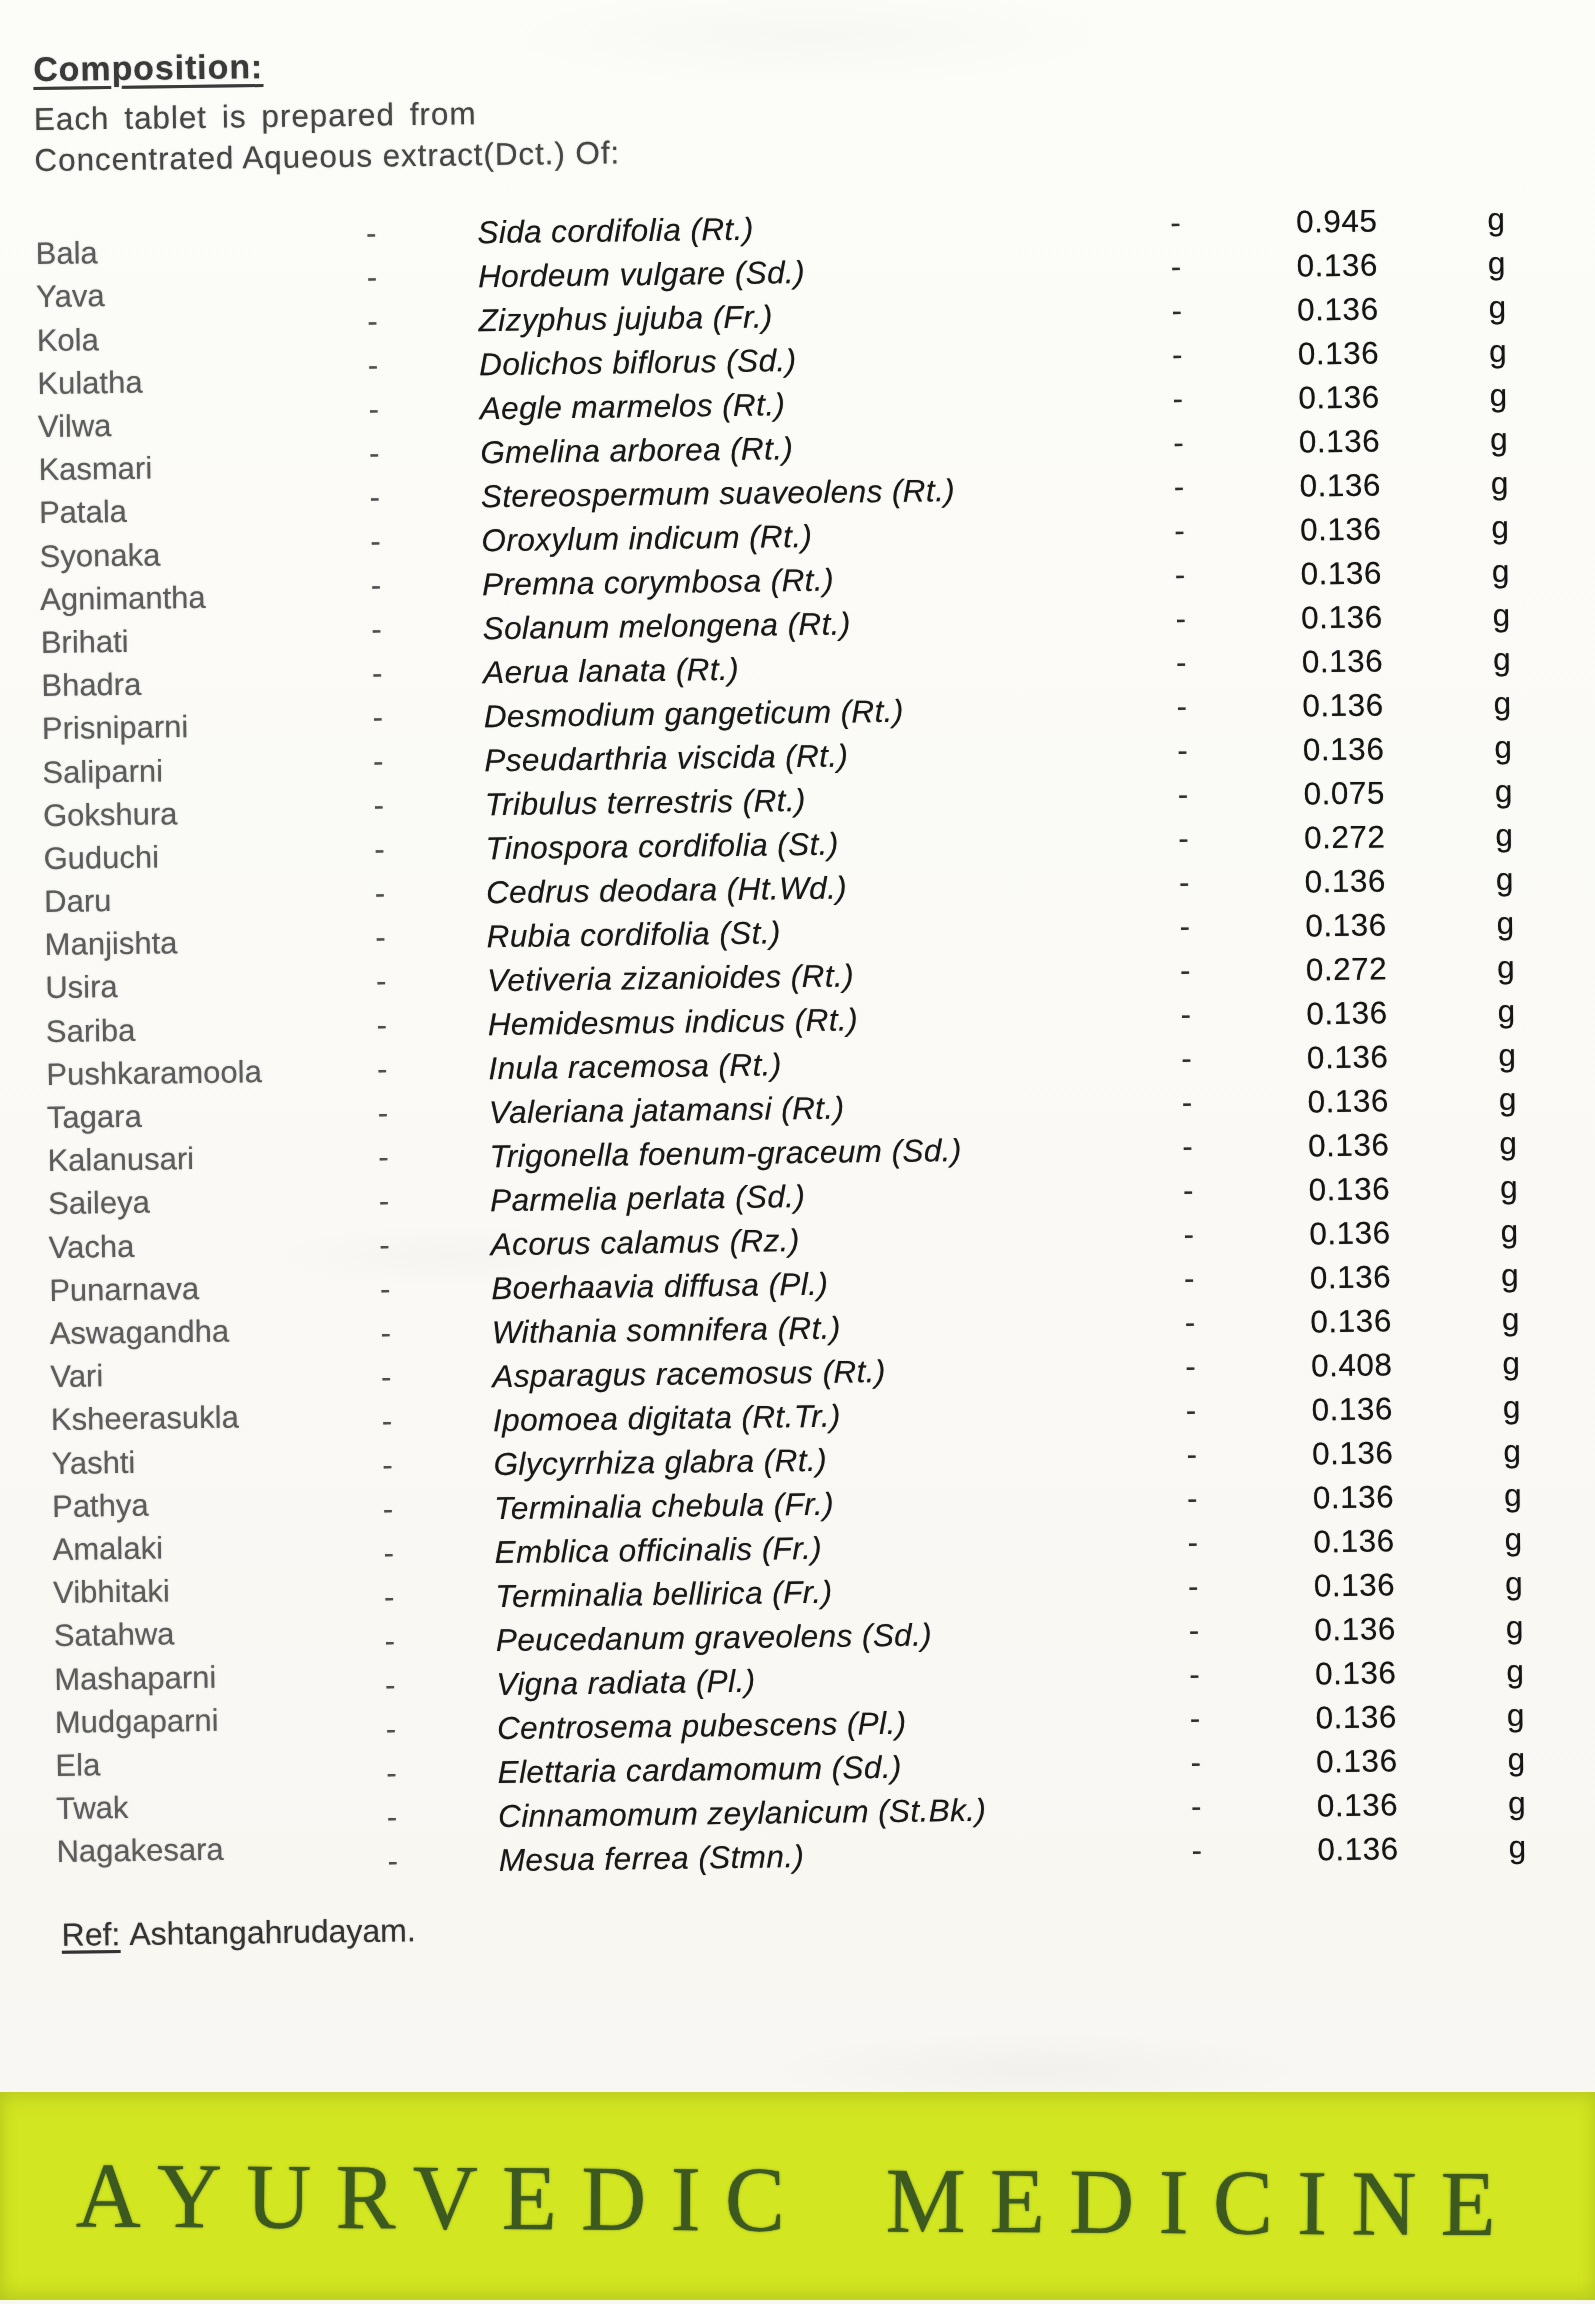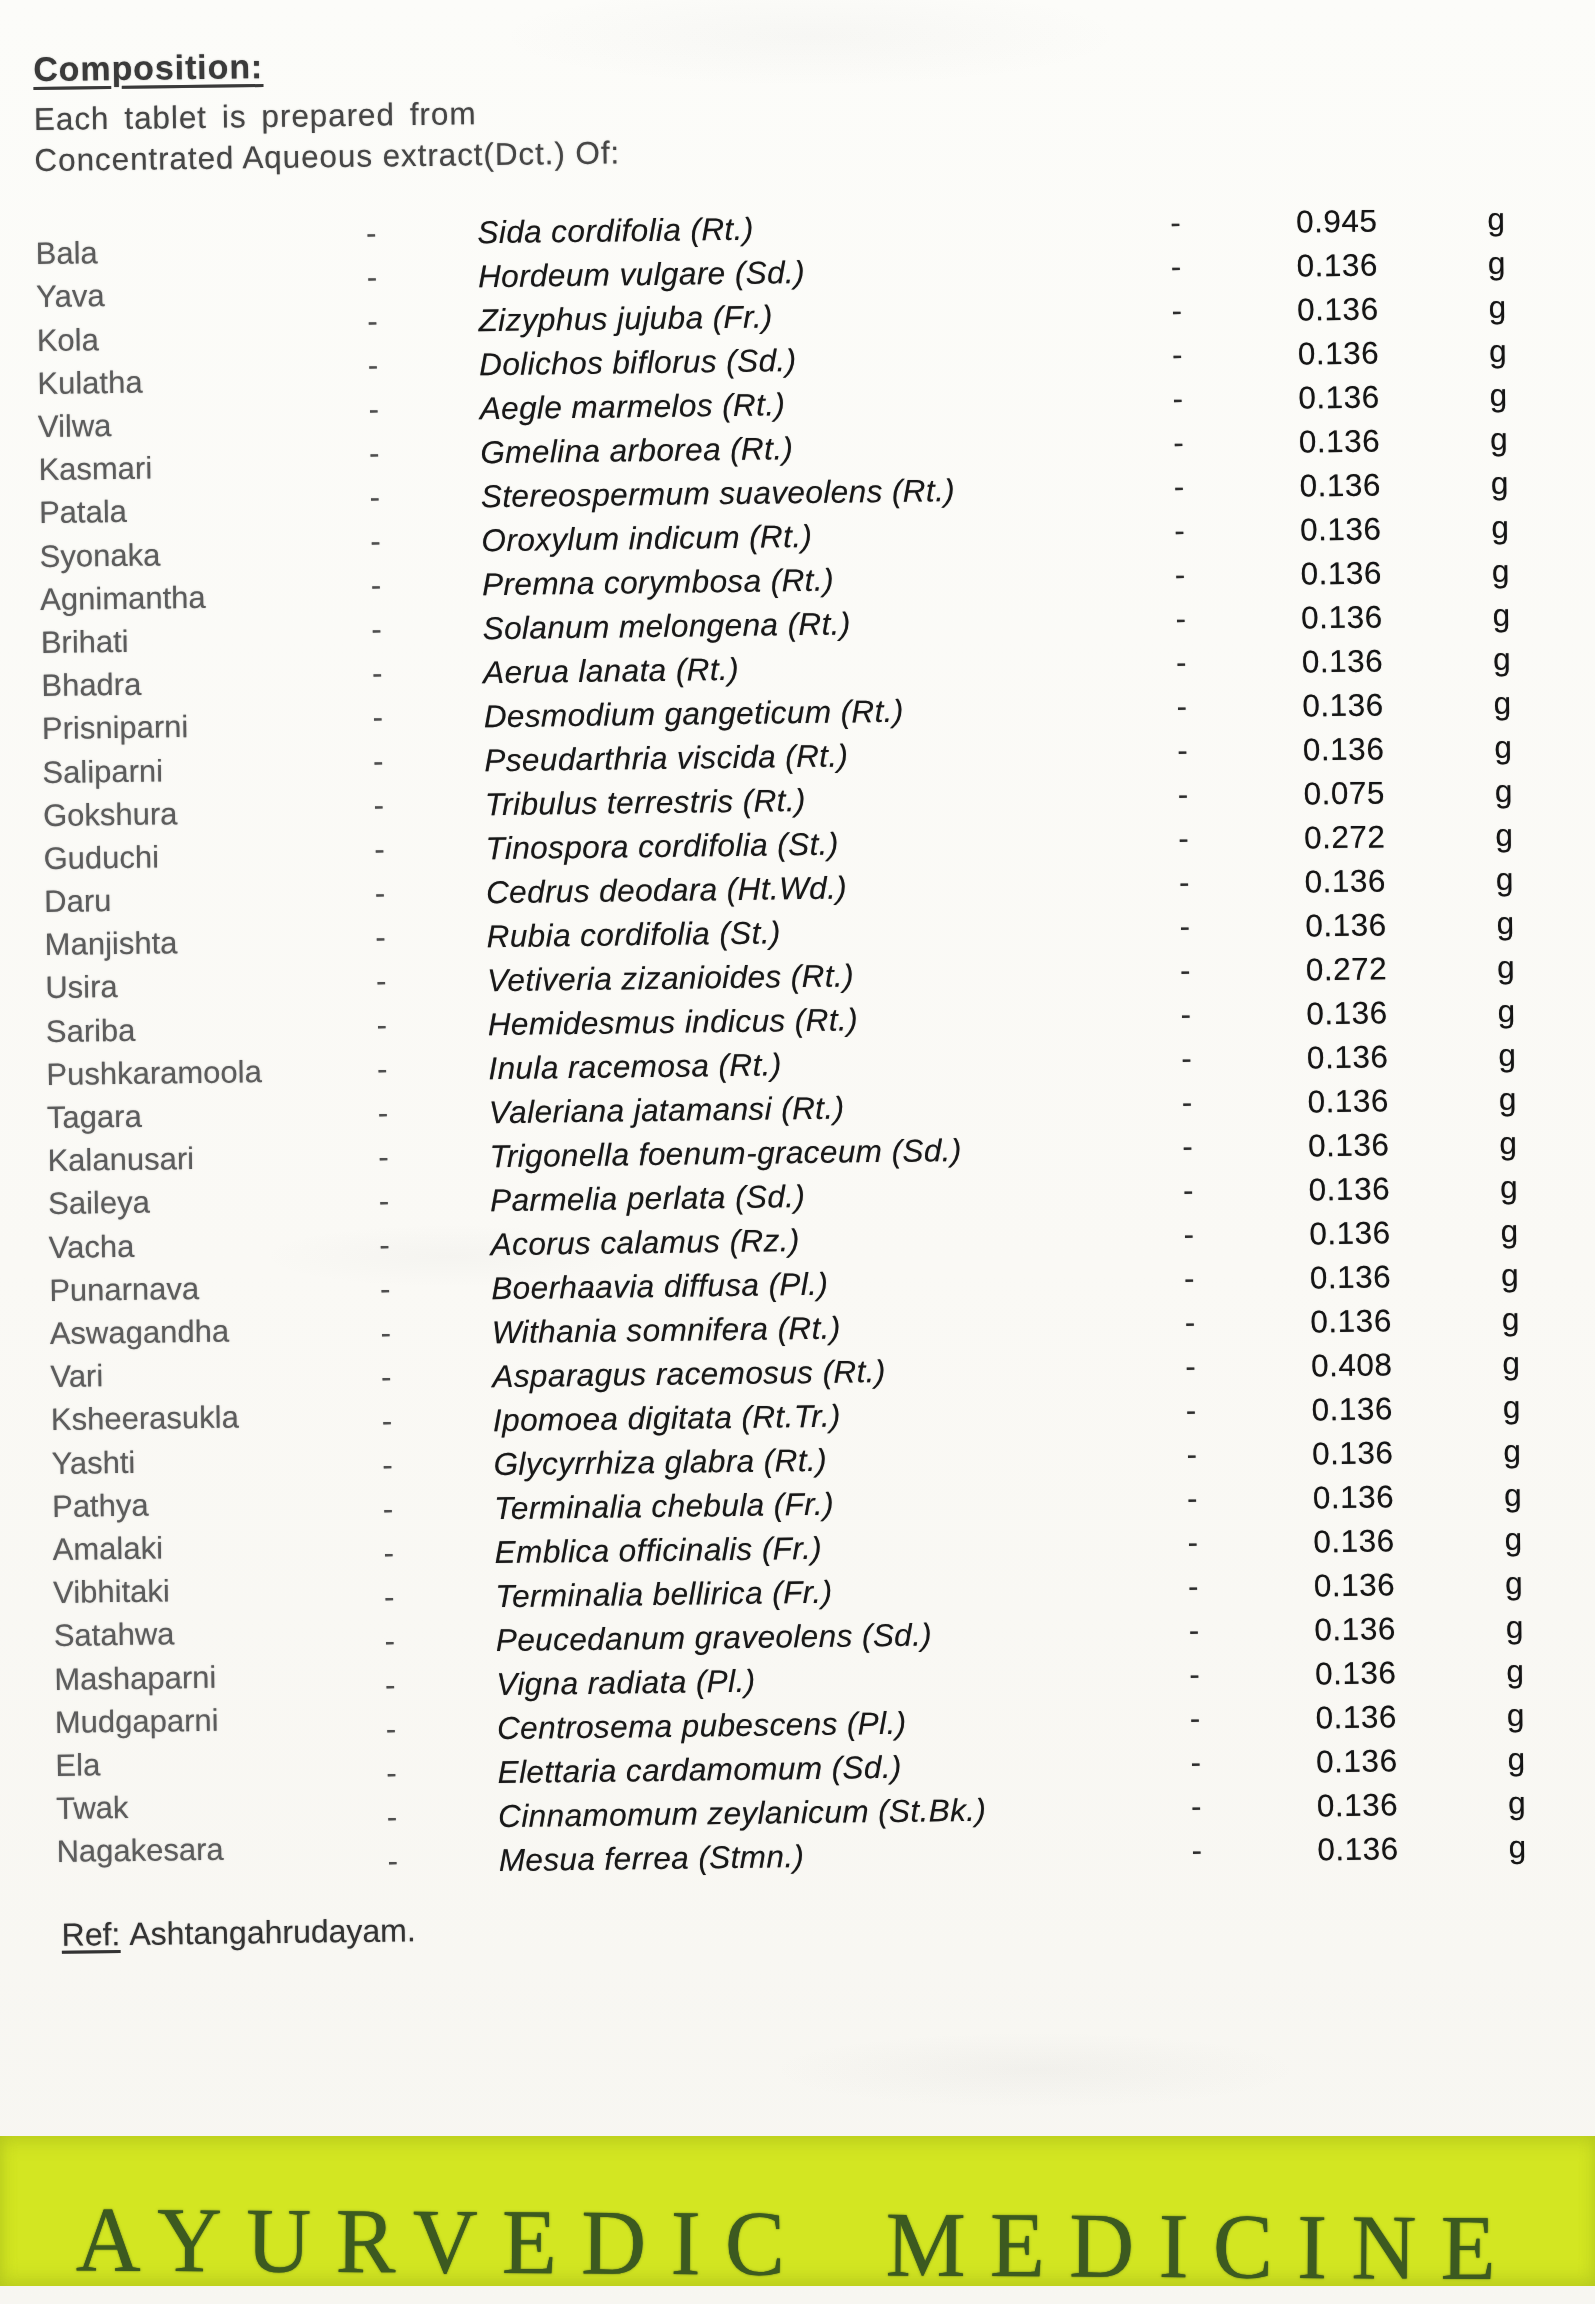--- a/index.html
+++ b/index.html
@@ -72,21 +72,21 @@
   .ref{
     position:absolute;left:38px;top:1917px;font-size:32px;color:#333;
     text-shadow:0 0 1.3px rgba(51,51,51,.5);
   }
   .ref-label{
     font-weight:400;text-decoration:underline;
     text-decoration-thickness:2.7px;text-underline-offset:4.5px;
   }
   .ref-text{margin-left:9px;}
   .banner{
-    position:absolute;left:0;bottom:18px;width:1596px;height:150px;
+    position:absolute;left:0;bottom:4px;width:1596px;height:208px;
     background:var(--banner-bg,#d3e622);
     box-shadow:inset 0 7.2px 16px rgba(150,170,25,.35), inset 0 -9px 16px rgba(145,165,25,.3);
     overflow:hidden;
   }
   .banner-text{
     position:absolute;left:0;right:0;top:63px;text-align:center;
     font-family:"Liberation Serif",serif;
     font-size:90px;line-height:90px;
     letter-spacing:.27em;word-spacing:.33em;
     color:var(--banner-fg,#3c5a20);

